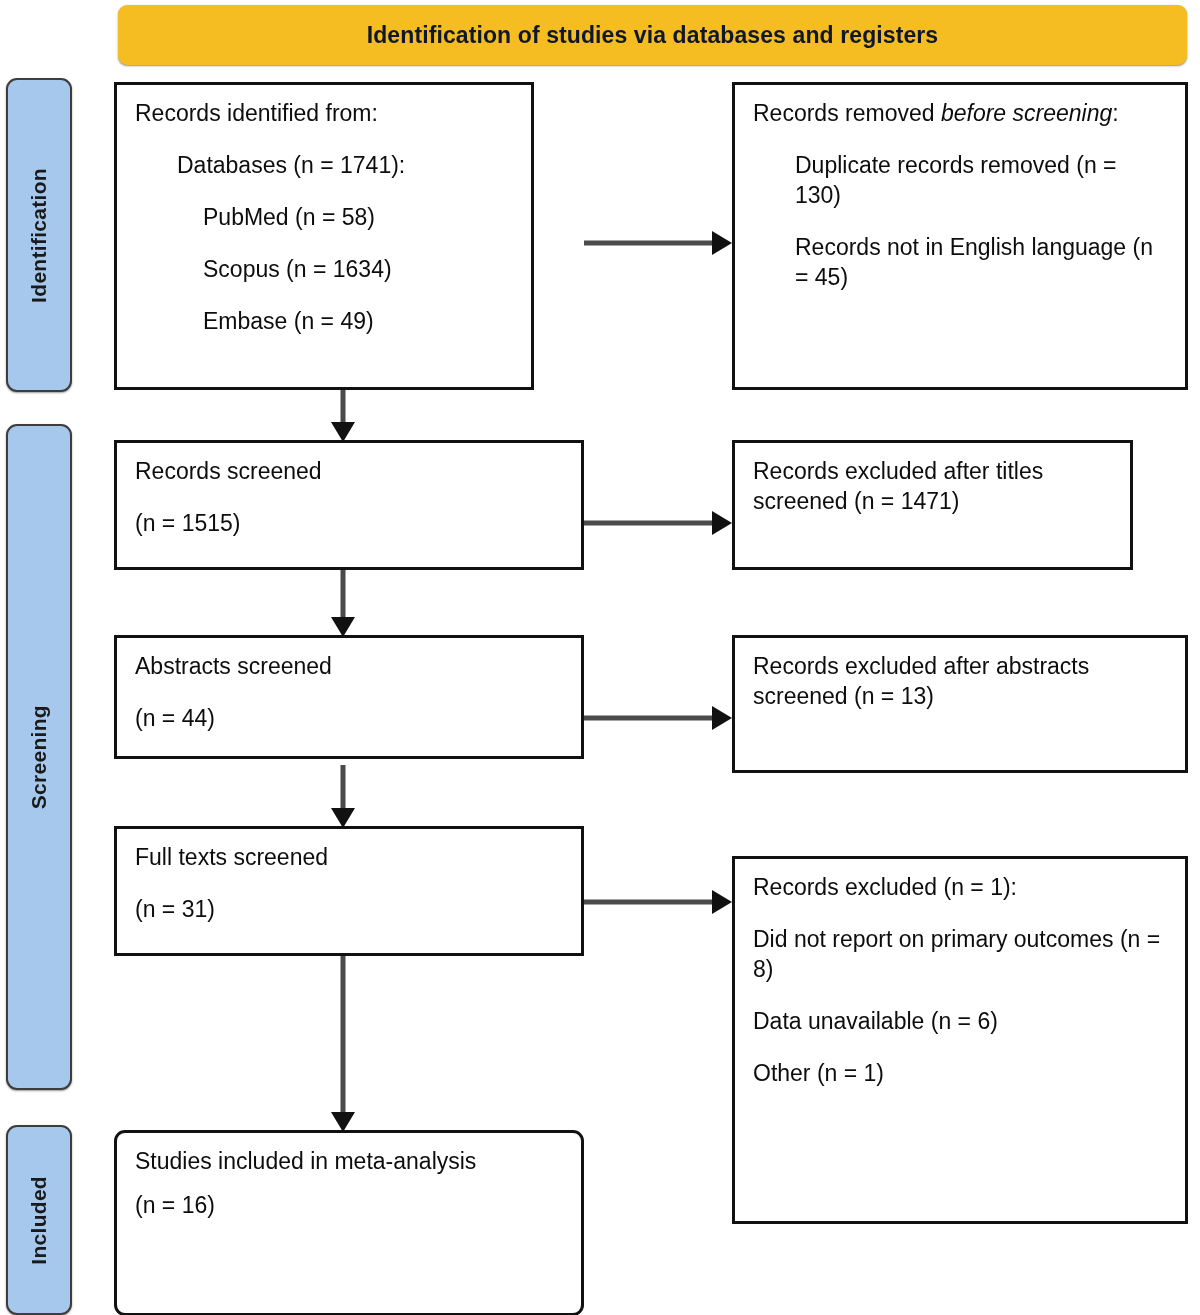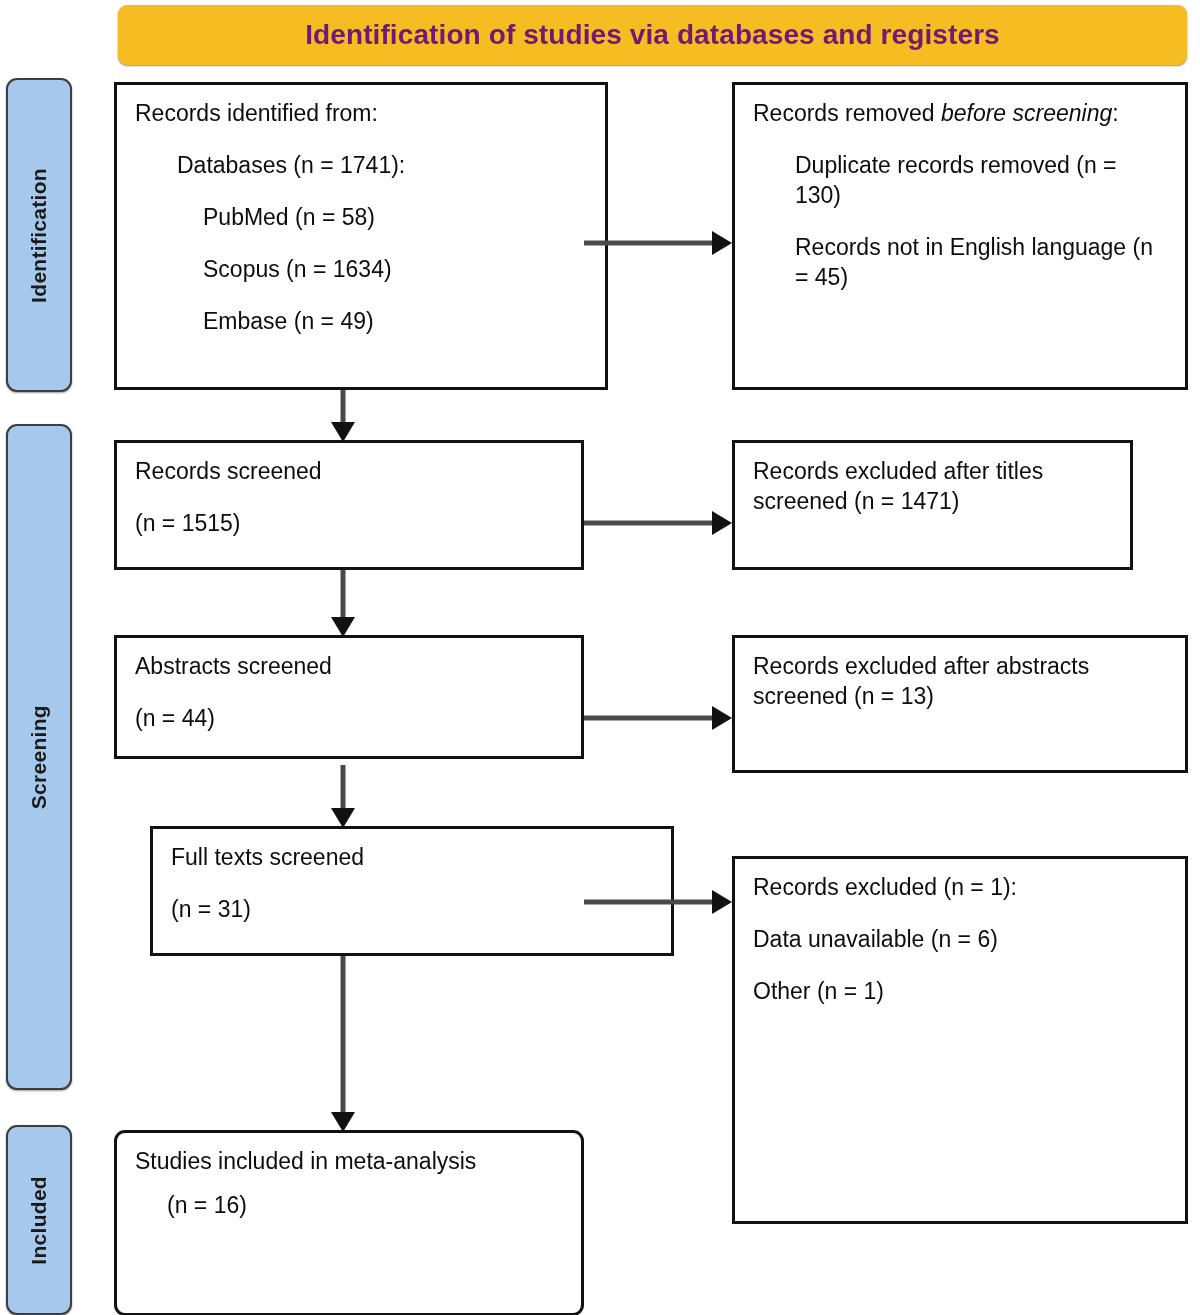--- a/index.html
+++ b/index.html
@@ -23,23 +23,23 @@
     width: 1069px;
     height: 60px;
     background: #F5BD21;
     border-radius: 9px;
     box-shadow: 0 1px 2px rgba(0,0,0,0.45);
     display: flex;
     align-items: center;
     justify-content: center;
   }
   .banner-text {
-    font-size: 28px;
+    font-size: 23px;
     font-weight: bold;
-    color: #701a75;
+    color: #0f172a;
     letter-spacing: 0.1px;
     white-space: nowrap;
   }
 
   
   .phase {
     position: absolute;
     left: 6px;
     width: 62px;
     background: #A5C8EC;
@@ -71,30 +71,30 @@
     box-sizing: border-box;
     padding: 14px 18px 10px 18px;
   }
   .box p {
     margin: 0 0 0 0;
     font-size: 23px;
     line-height: 1.30;
     color: #0d0d0d;
   }
   .box p + p { margin-top: 22px; }
-  .box p.tight + p.tight { margin-top: 14px; margin-left: 32px; }
+  .box p.tight + p.tight { margin-top: 14px; }
   .indent-1 { margin-left: 42px !important; }
   .indent-2 { margin-left: 68px !important; }
   .ital { font-style: italic; }
 
   
-  #box-identified      { left: 114px; top: 82px;   width: 494px; height: 308px; }
+  #box-identified      { left: 114px; top: 82px;   width: 420px; height: 308px; }
   #box-records-screened{ left: 114px; top: 440px;  width: 470px; height: 130px; }
   #box-abstracts       { left: 114px; top: 635px;  width: 470px; height: 124px; }
-  #box-fulltexts       { left: 114px; top: 826px;  width: 524px; height: 130px; margin-left: 36px; }
+  #box-fulltexts       { left: 114px; top: 826px;  width: 470px; height: 130px; }
   #box-included        { left: 114px; top: 1130px; width: 470px; height: 186px; border-radius: 11px; }
 
   
   #box-removed-before  { left: 732px; top: 82px;   width: 456px; height: 308px; }
   #box-excl-titles     { left: 732px; top: 440px;  width: 401px; height: 130px; }
   #box-excl-abstracts  { left: 732px; top: 635px;  width: 456px; height: 138px; }
   #box-excl-fulltext   { left: 732px; top: 856px;  width: 456px; height: 368px; }
 
   
   .arrow-h, .arrow-v {
@@ -198,20 +198,21 @@
 <div class="box" id="box-excl-titles">
   <p>Records excluded after titles screened (n = 1471)</p>
 </div>
 
 <div class="box" id="box-excl-abstracts">
   <p>Records excluded after abstracts screened (n = 13)</p>
 </div>
 
 <div class="box" id="box-excl-fulltext">
   <p>Records excluded (n = 1):</p>
+  <p>Did not report on primary outcomes (n = 8)</p>
   <p>Data unavailable (n = 6)</p>
   <p>Other (n = 1)</p>
 </div>
 
 <div class="arrow-h" id="arrow-h-1">
   <div class="shaft" style="width:130px"></div>
   <div class="head"></div>
 </div>
 <div class="arrow-h" id="arrow-h-2">
   <div class="shaft" style="width:130px"></div>

